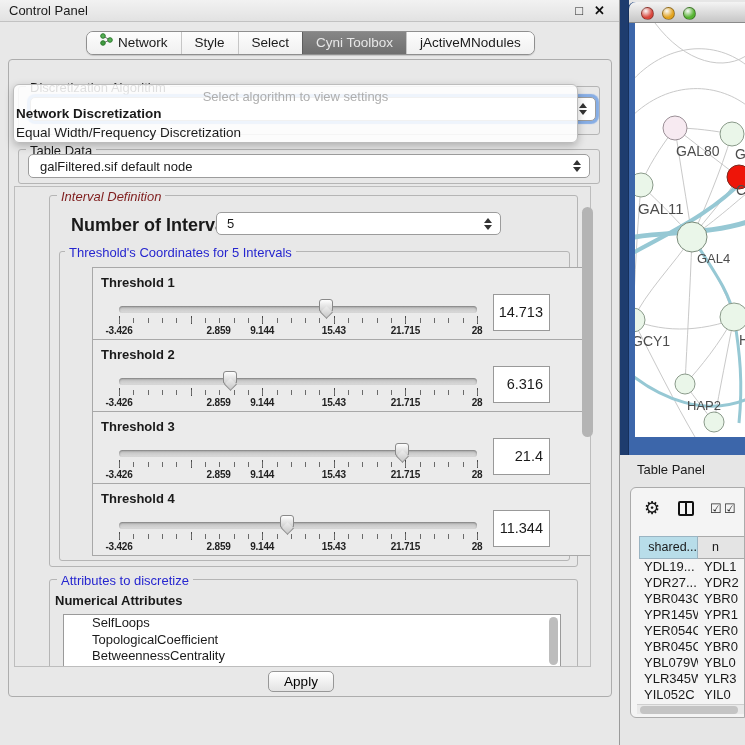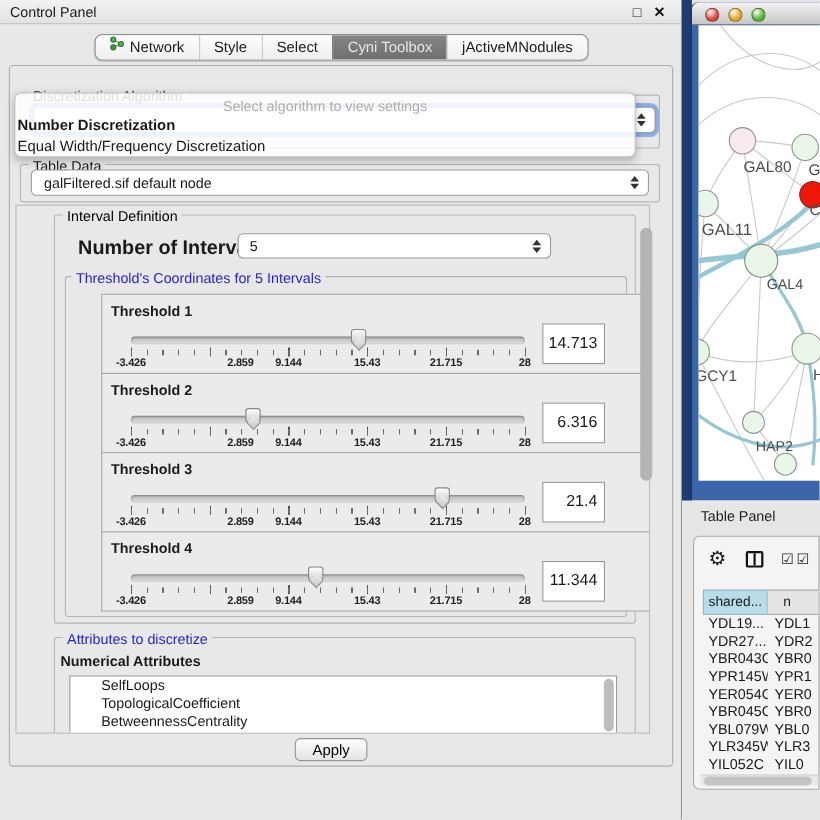--- a/index.html
+++ b/index.html
@@ -24,21 +24,21 @@
   .segbar .seg:first-child { border-left:none; }
   .segbar .seg.sel { background:linear-gradient(#868686,#6f6f6f); color:#e7e7e7; border-color:#5e5e5e; }
   #top-tabs { left:86px; top:31px; }
   #bottom-tabs { left:145px; top:704px; }
 
   #main-box { position:absolute; left:8px; top:59px; width:604px; height:638px;
     border:1px solid #adadad; border-radius:4px; background:#e8e8e8; }
 
   .groupbox { position:absolute; border:1px solid #b5b5b5; border-radius:3px; }
   .grouplabel { position:absolute; font-size:13px; background:#e8e8e8; padding:0 4px; white-space:nowrap; }
-  .green { color:#000000; } .blue { color:#2626cf; }
+  .green { color:#7f1d1d;font-style:italic; } .blue { color:#2626cf; }
 
   .combo { position:absolute; background:#fff; border:1px solid #9c9c9c; border-radius:5px;
     font-size:13px; display:flex; align-items:center; padding-left:10px; }
   .combo .spin { position:absolute; right:8px; top:50%; transform:translateY(-50%);
     display:flex; flex-direction:column; gap:2px; }
   .combo .spin i { width:0; height:0; border-left:4px solid transparent; border-right:4px solid transparent; display:block; }
   .combo .spin .up { border-bottom:5px solid #333; }
   .combo .spin .dn { border-top:5px solid #333; }
   #algo-combo { left:30px; top:97px; width:566px; height:24px;
     box-shadow:0 0 1px 3px rgba(96,150,227,.72); }
@@ -110,21 +110,21 @@
   #tp-box { position:absolute; left:10px; top:487px; width:115px; height:231px;
     background:#f4f4f4; border:1px solid #ababab; border-radius:6px 0 0 6px; overflow:hidden; }
   #tp-gear { position:absolute; left:13px; top:9px; font-size:18px; color:#171717; }
   #tp-split { position:absolute; left:47px; top:13px; width:16px; height:15px;
     border:2px solid #111; border-radius:2px; }
   #tp-split::after { content:''; position:absolute; left:5px; top:0; width:2px; height:11px; background:#111; }
   .tp-check { position:absolute; top:13px; font-size:13px; color:#222; }
   #tp-check1 { left:79px; } #tp-check2 { left:93px; }
   #tp-header { position:absolute; left:8px; top:48px; height:23px; display:flex; }
   .tp-hcell { font-size:12.5px; line-height:21px; border:1px solid #9ab4c2; }
-  #tp-h1 { width:59px; background:#b8dde9; text-align:center; }
+  #tp-h1 { width:59px; background:#b8dde9; text-align:right; }
   #tp-h2 { width:60px; background:#e4e4e4; border-color:#aaa; border-left:none; padding-left:14px; }
   #tp-rows { position:absolute; left:8px; top:71px; width:119px; height:145px; overflow:hidden; }
   .tp-row { display:flex; height:16px; }
   .tp-cell { font-size:13px; line-height:16px; white-space:nowrap; overflow:hidden; }
   .tp-c1 { width:59px; padding-left:5px; }
   .tp-c2 { width:60px; padding-left:6px; }
   #tp-hscroll { position:absolute; left:6px; top:216px; width:107px; height:10px;
     background:#e9e9e9; border-top:1px solid #cfcfcf; }
   #tp-hscroll .thumb { position:absolute; left:3px; top:1px; width:98px; height:8px;
     background:#c4c4c4; border-radius:4px; }
@@ -170,21 +170,21 @@
   <div class="grouplabel" style="left:26px;top:80px;">Discretization Algorithm</div>
   <div id="algo-combo" class="combo">
     <span class="spin">
         <i class="up"></i>
         <i class="dn"></i>
       </span>
   </div>
 
   <div id="algo-popup">
     <div class="ph">Select algorithm to view settings</div>
-    <div class="opt b">Number Discretization</div>
+    <div class="opt b">Network Discretization</div>
     <div class="opt">Equal Width/Frequency Discretization</div>
   </div>
 
   <div class="groupbox" style="left:18px;top:149px;width:582px;height:35px;"></div>
   <div class="grouplabel" style="left:26px;top:143px;">Table Data</div>
   <div class="combo" style="left:28px;top:154px;width:562px;height:24px;padding-left:11px;">
     <span>galFiltered.sif default node</span>
     <span class="spin">
         <i class="up"></i>
         <i class="dn"></i>

